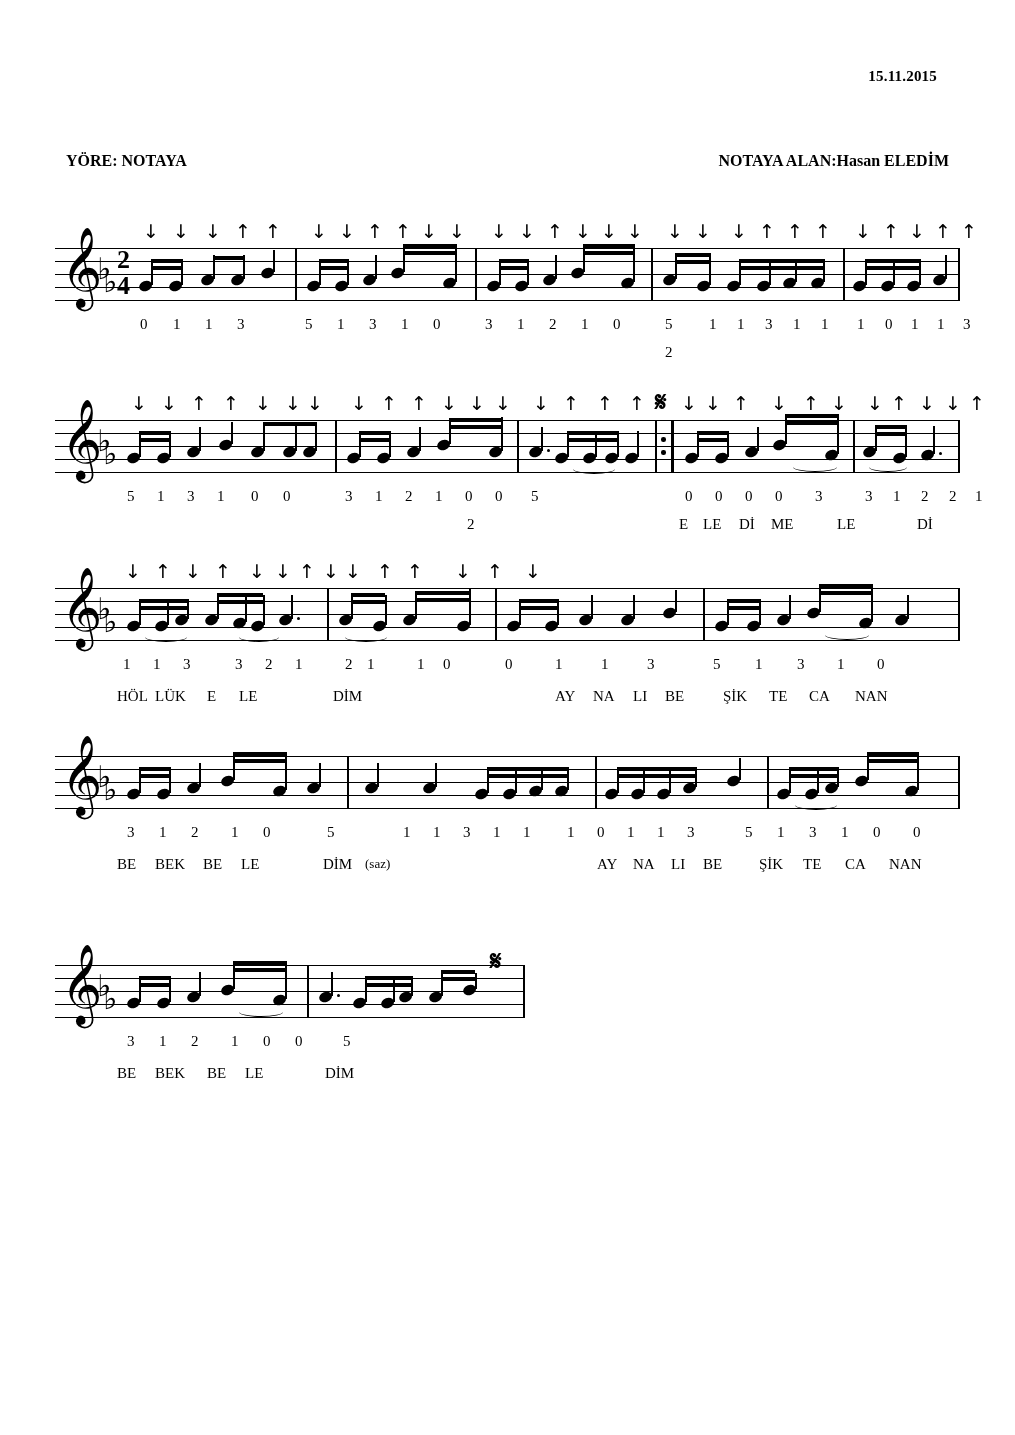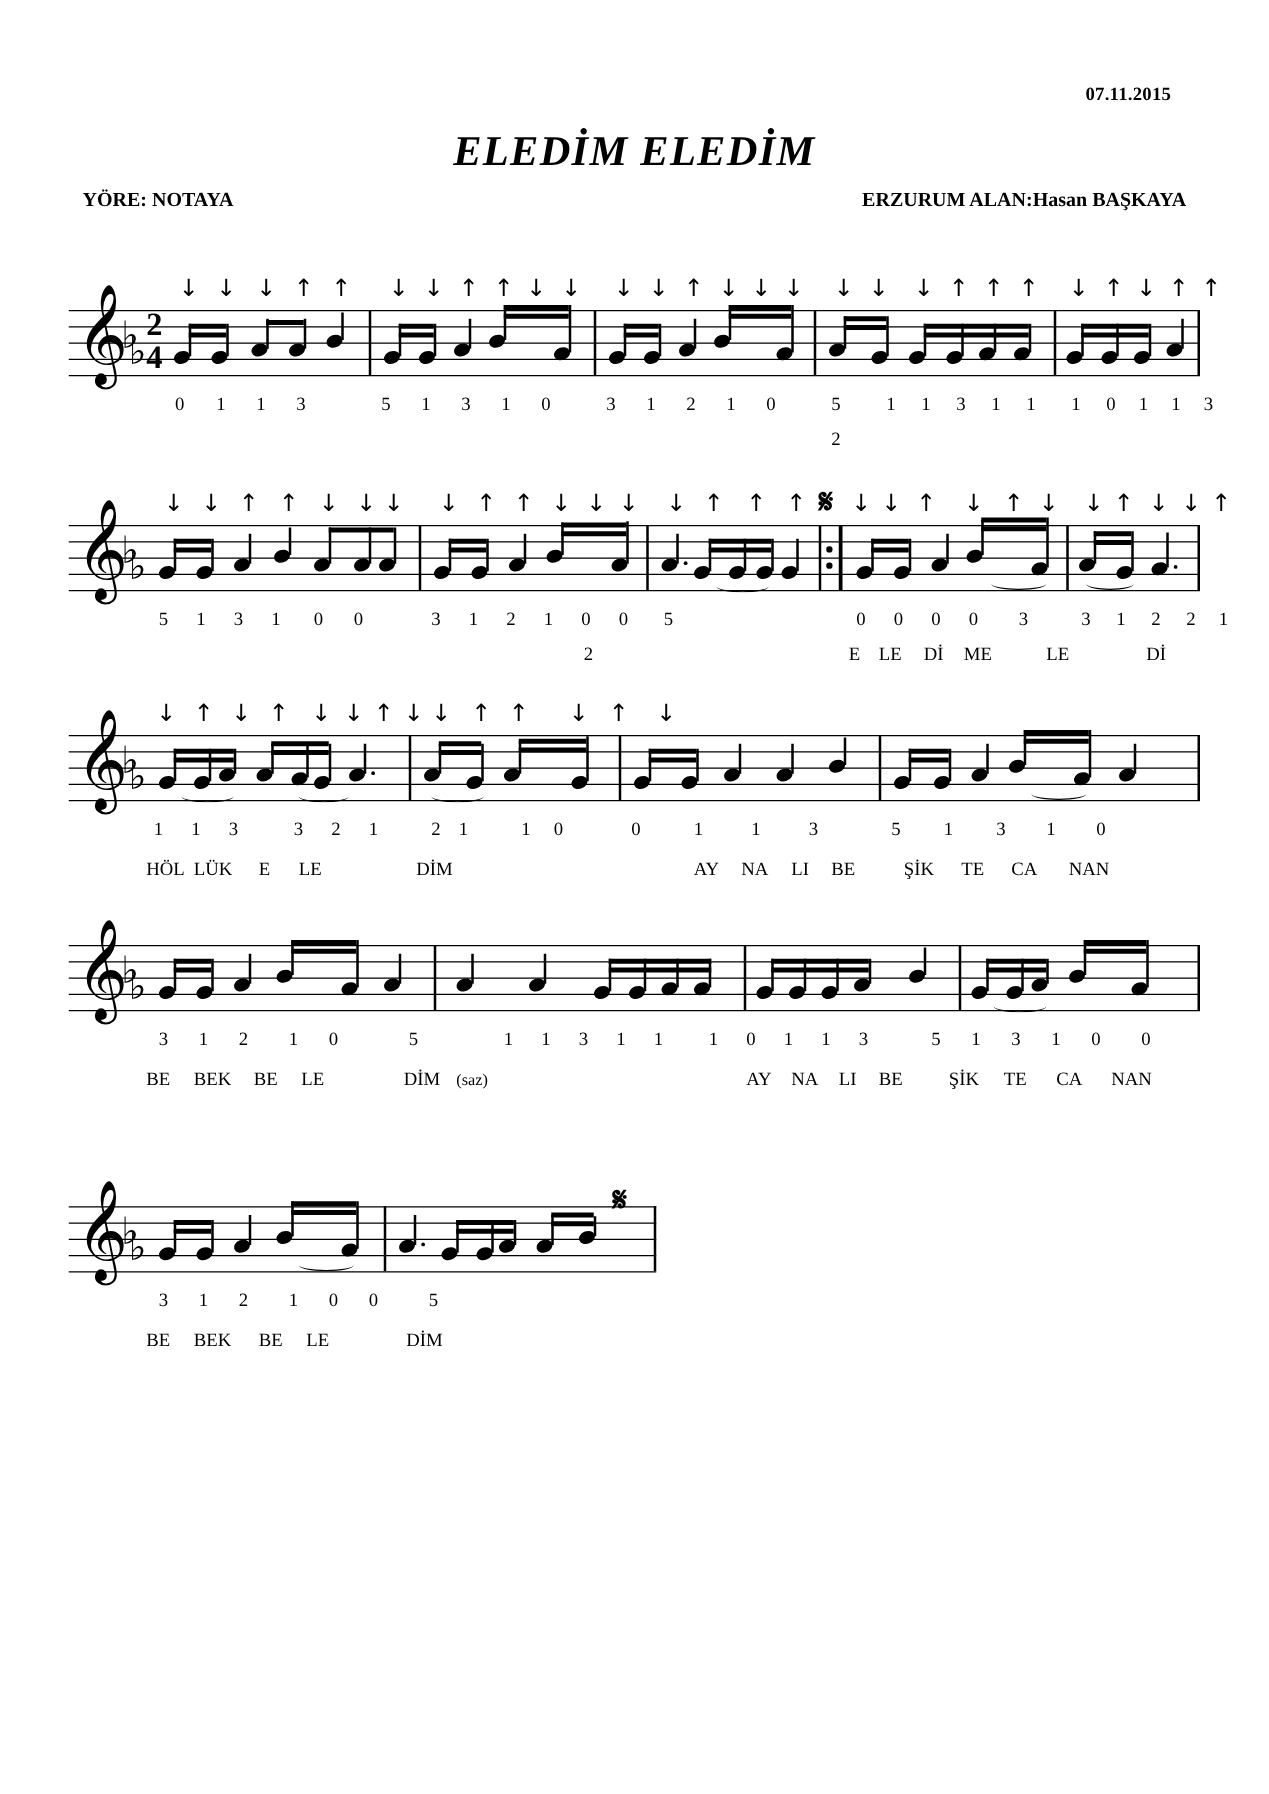--- a/index.html
+++ b/index.html
@@ -85,24 +85,23 @@
     font-family:"DejaVu Sans",sans-serif;
   }
   .repeat-dots{position:absolute;}
   .repeat-dots i{position:absolute;display:block;width:4.5px;height:4.5px;border-radius:50%;background:#000;}
 </style>
 </head>
 <body>
 
 <div class="page">
 
-  <div class="date">07.11.2015</div>
-  <div class="title">ELEDİM ELEDİM</div>
+  <div class="date">15.11.2015</div>
   <div class="yore">YÖRE: NOTAYA</div>
-  <div class="notaya">ERZURUM ALAN:Hasan BAŞKAYA</div>
+  <div class="notaya">NOTAYA ALAN:Hasan ELEDİM</div>
 
   <div class="system" style="top:248px;">
     <div class="staff" style="width:905px;">
       <div class="line" style="top:0px;width:905px;"></div>
       <div class="line" style="top:13px;width:905px;"></div>
       <div class="line" style="top:26px;width:905px;"></div>
       <div class="line" style="top:39px;width:905px;"></div>
       <div class="line" style="top:52px;width:905px;"></div>
 
       <div class="clef">𝄞</div>

